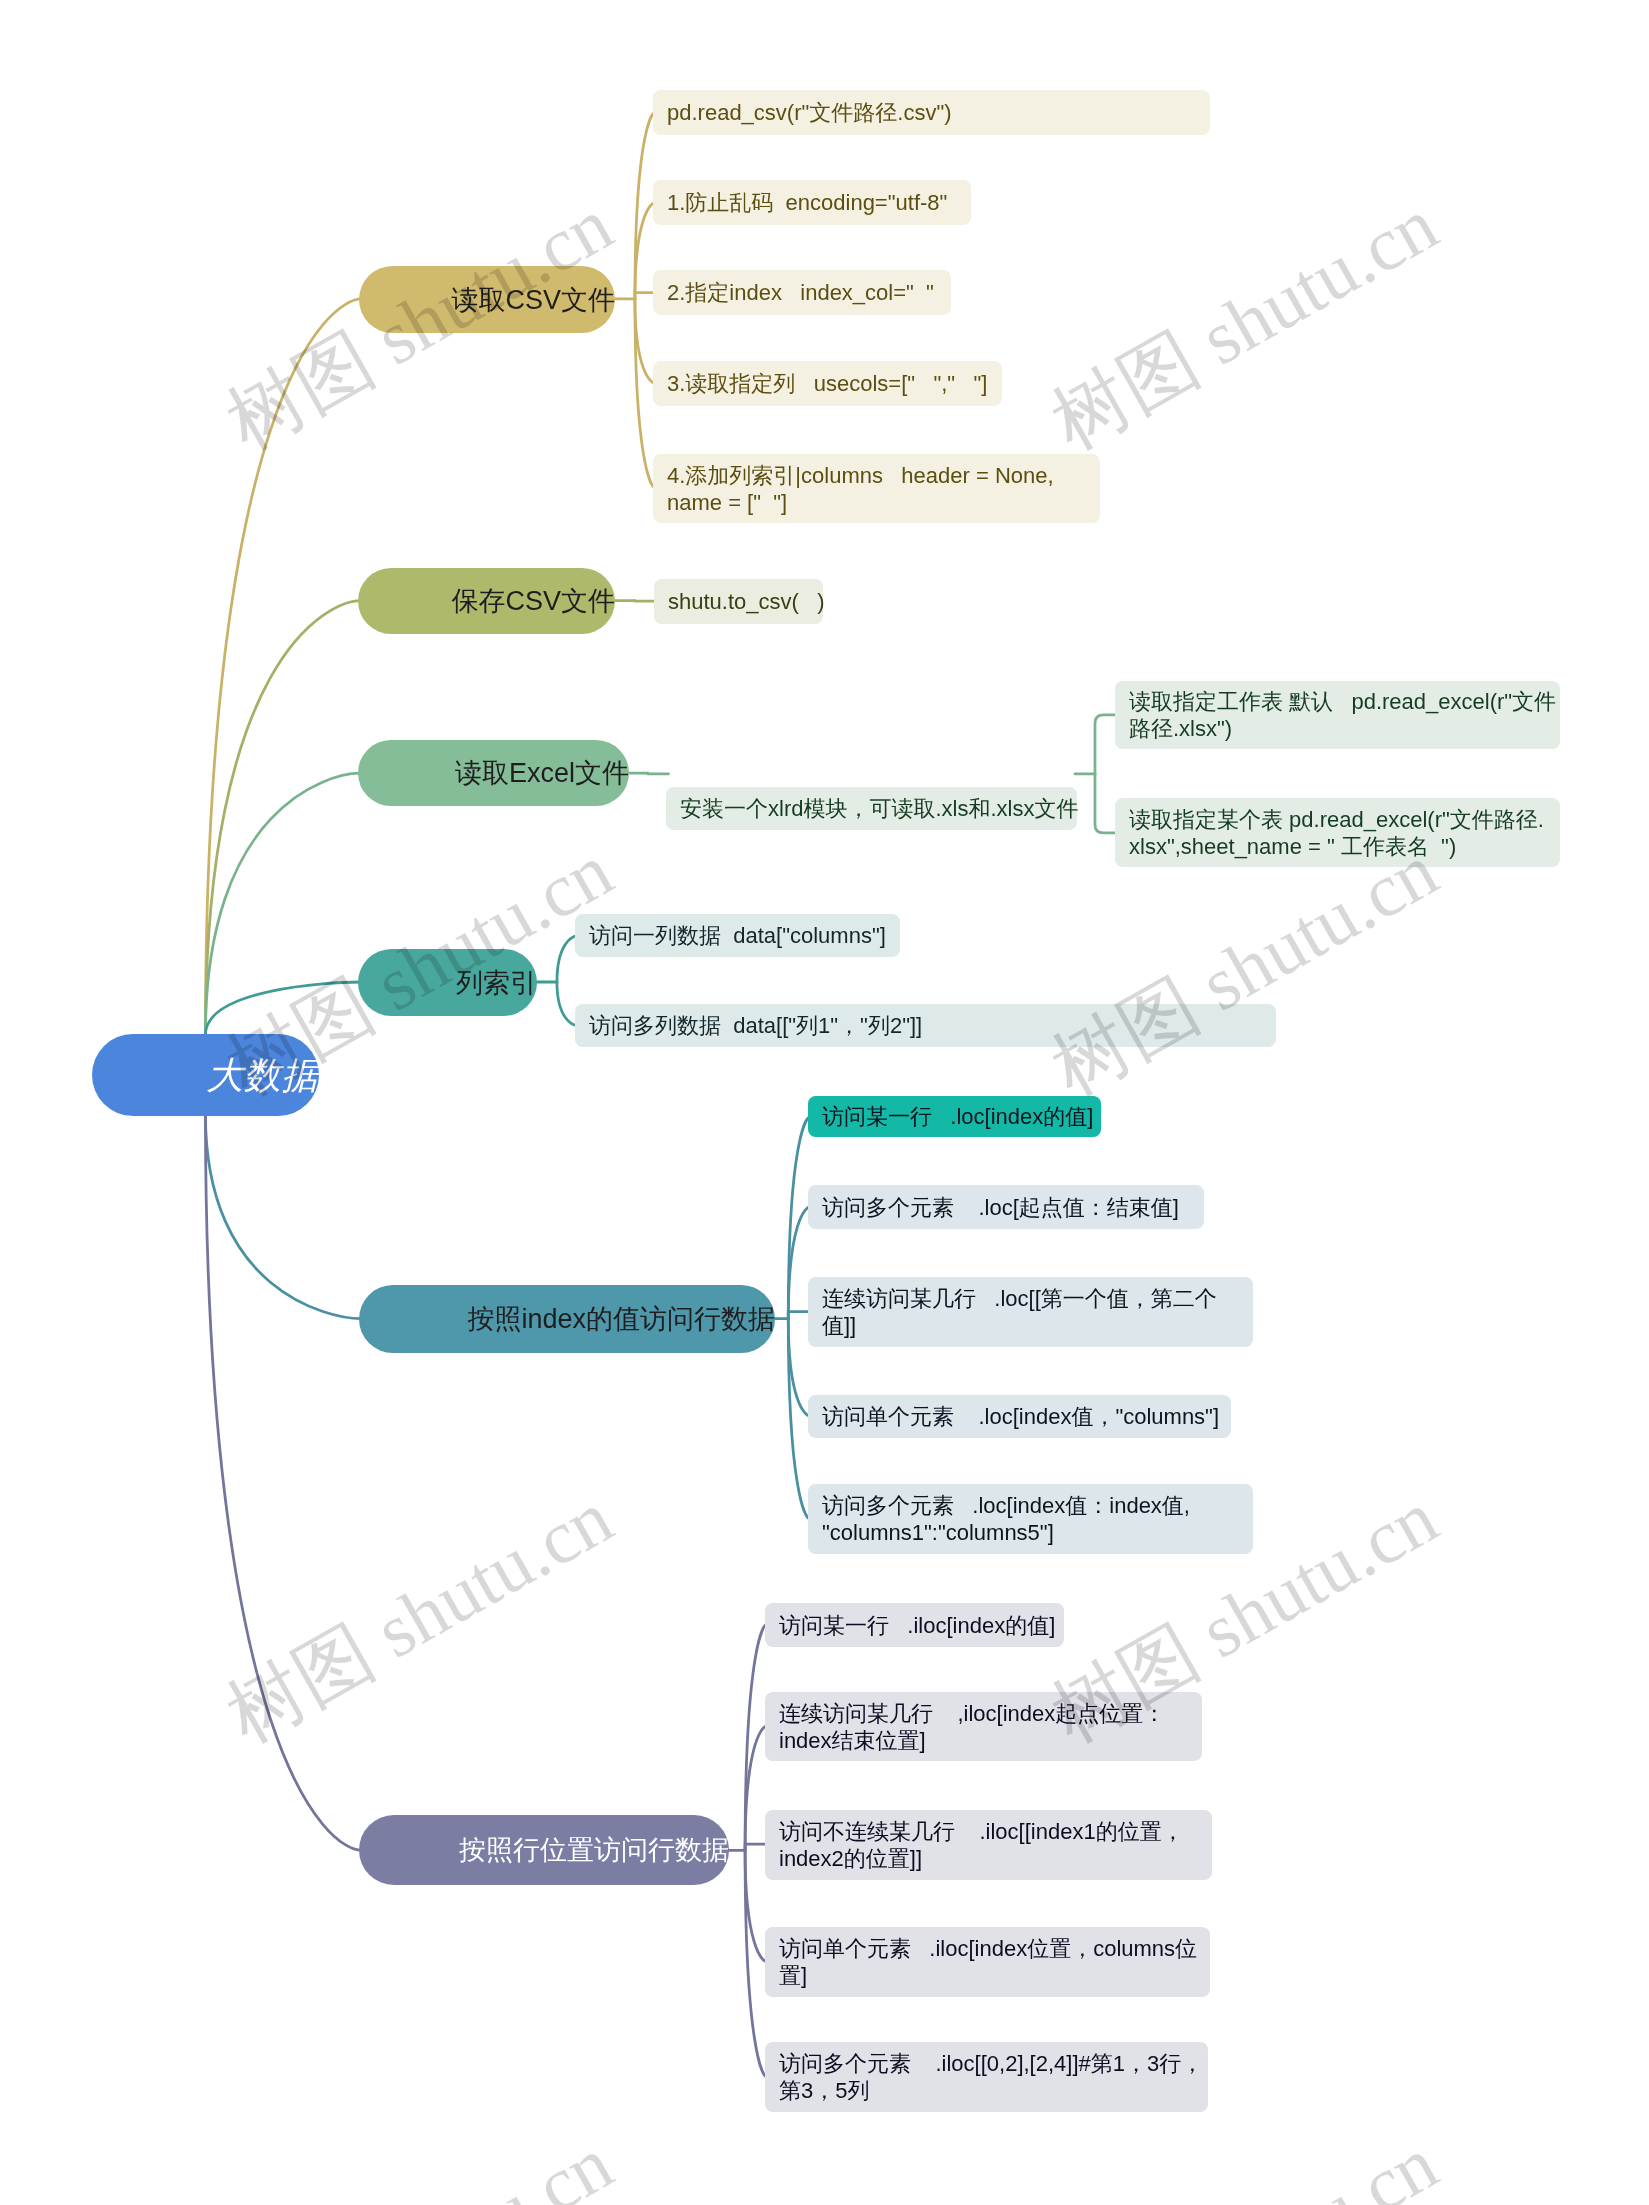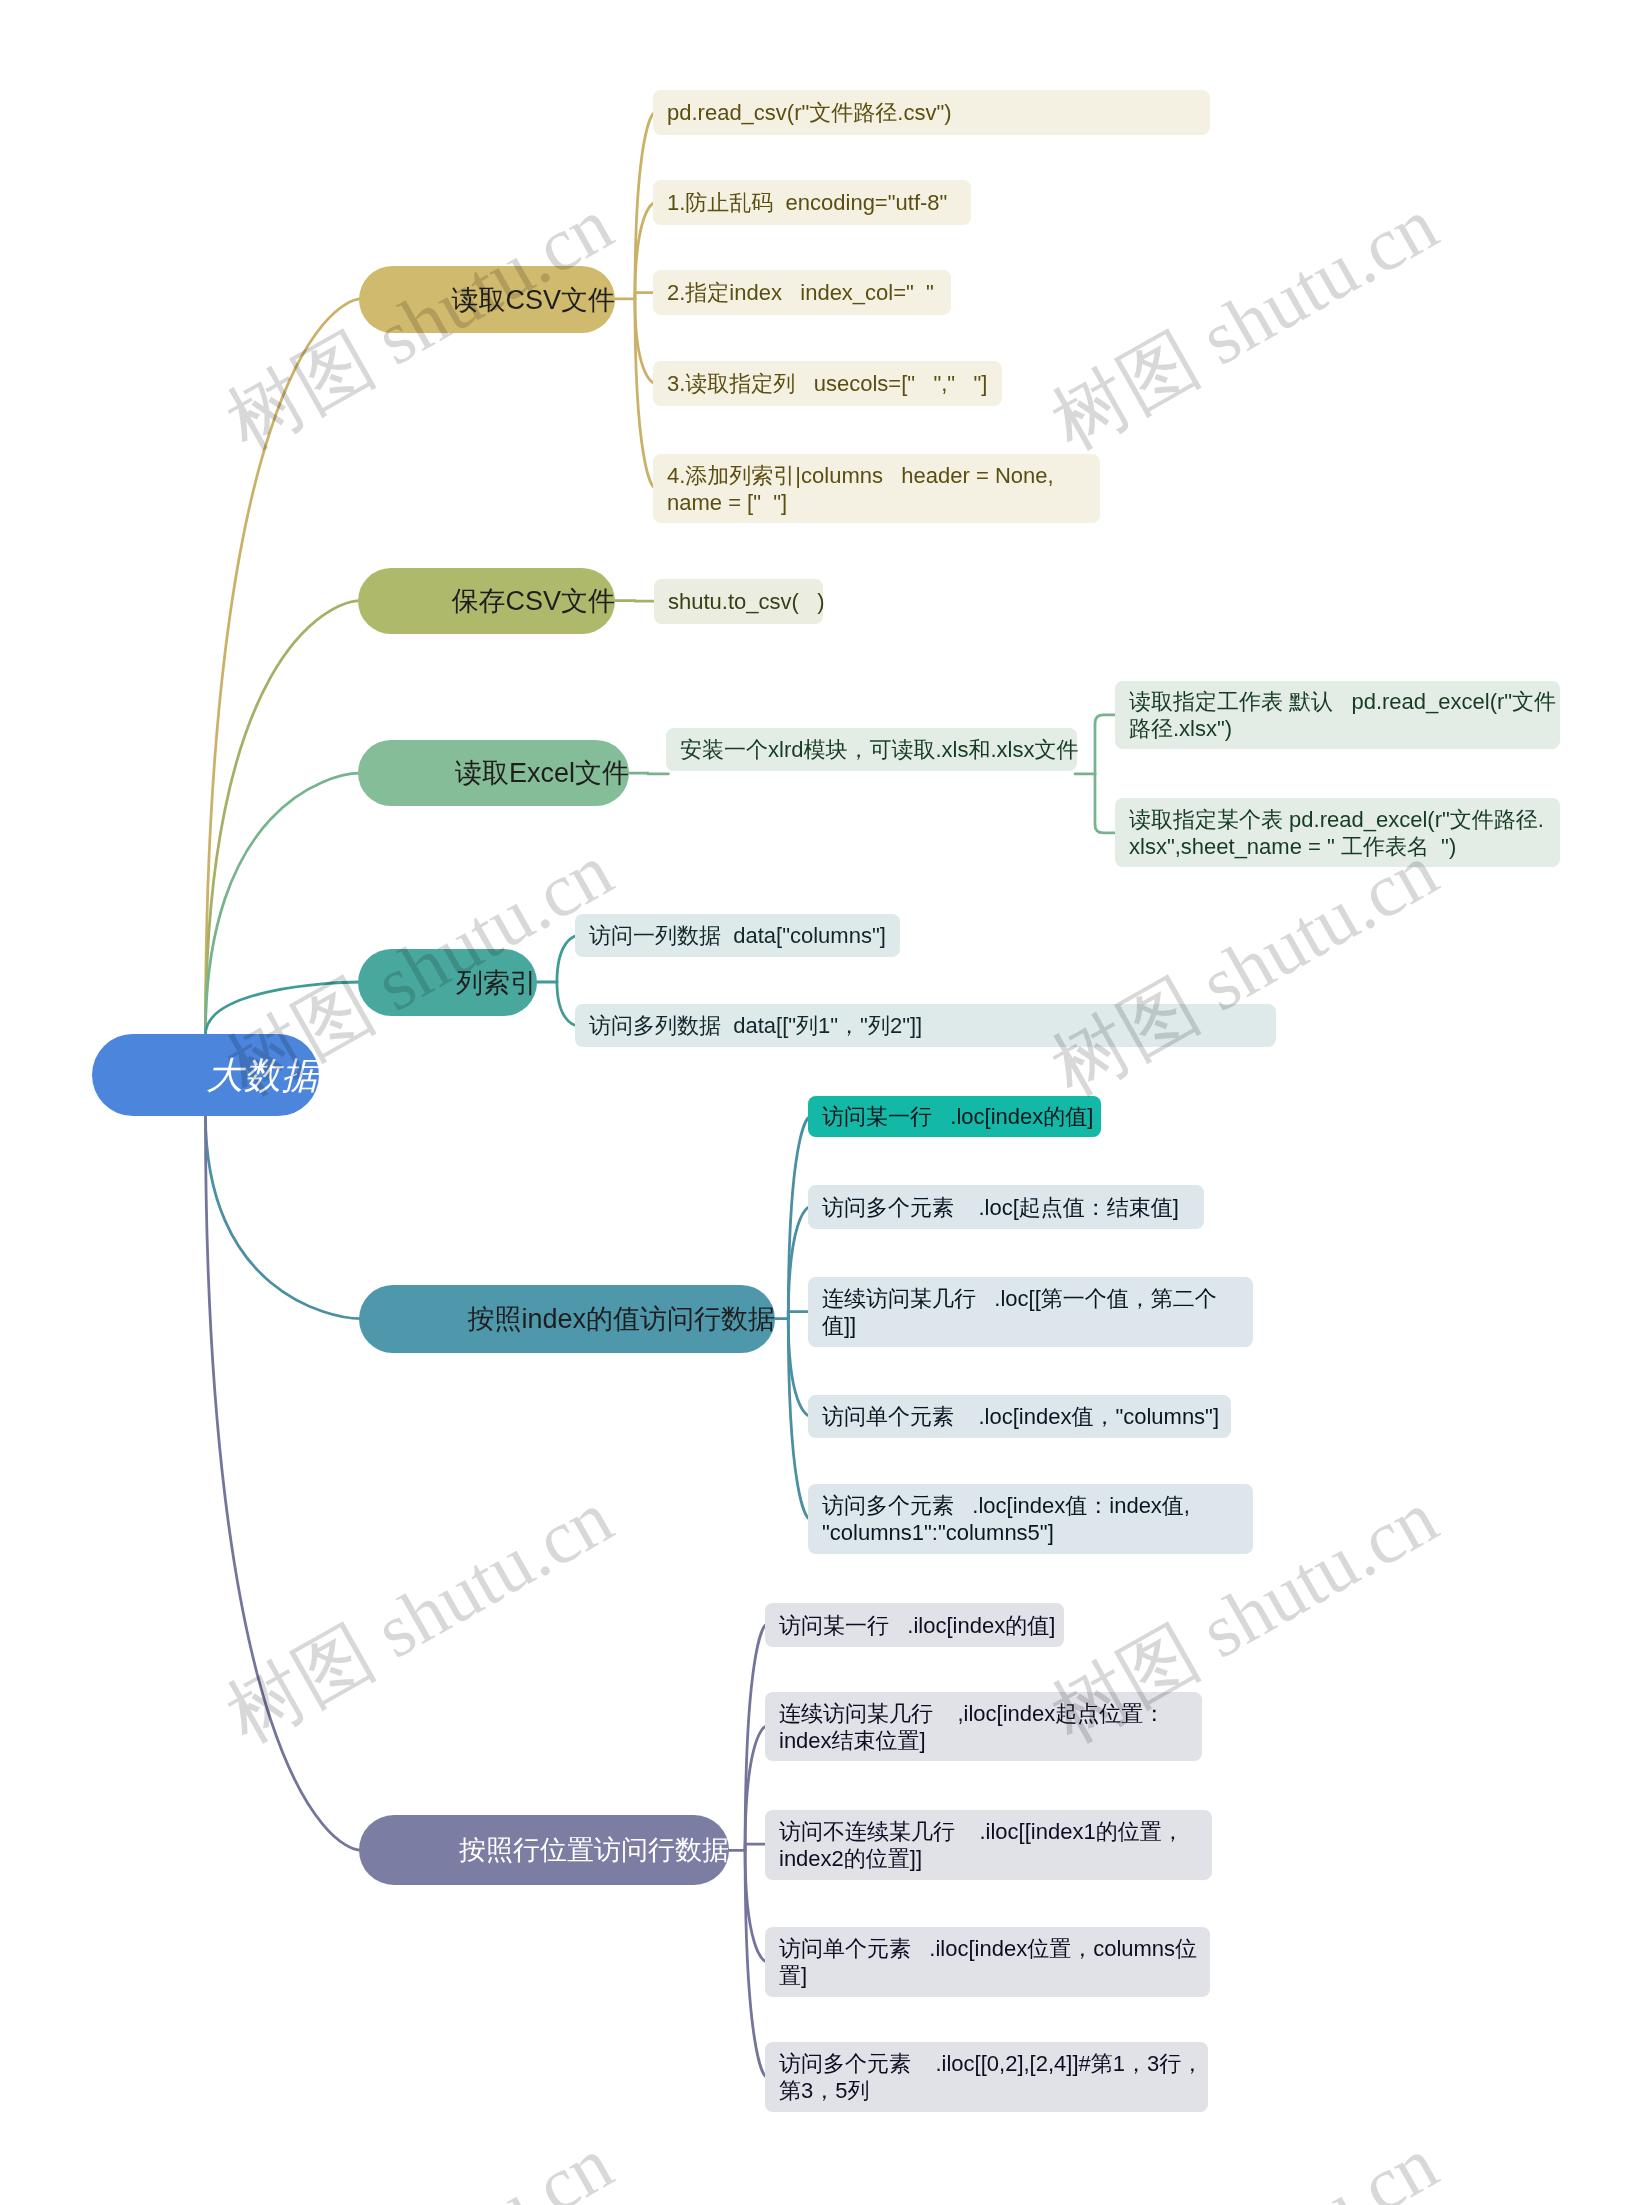--- a/index.html
+++ b/index.html
@@ -85,21 +85,21 @@
     </div>
 <div class="node l1" style="left:358px;top:568px;width:257px;height:66px;background:#AFB96C;border-radius:33px;color:#1E1E1E">
       <span>保存CSV文件</span>
     </div>
 <div class="node leaf" style="left:654px;top:579px;width:169px;height:45px;background:#EAEDE0;color:#3A3E15">
       <span>shutu.to_csv(   )</span>
     </div>
 <div class="node l1" style="left:358px;top:740px;width:271px;height:66px;background:#84BD97;border-radius:33px;color:#1E1E1E">
       <span>读取Excel文件</span>
     </div>
-<div class="node leaf" style="left:666px;top:728px;width:411px;height:43px;background:#E3ECE5;color:#153C23">
+<div class="node leaf" style="left:666px;top:787px;width:411px;height:43px;background:#E3ECE5;color:#153C23">
       <span>安装一个xlrd模块，可读取.xls和.xlsx文件</span>
     </div>
 <div class="node leaf" style="left:1115px;top:681px;width:445px;height:68px;background:#E3ECE5;color:#153C23">
       <span>读取指定工作表 默认   pd.read_excel(r"文件
 路径.xlsx")</span>
     </div>
 <div class="node leaf" style="left:1115px;top:798px;width:445px;height:69px;background:#E3ECE5;color:#153C23">
       <span>读取指定某个表 pd.read_excel(r"文件路径.
 xlsx",sheet_name = " 工作表名  ")</span>
     </div>

